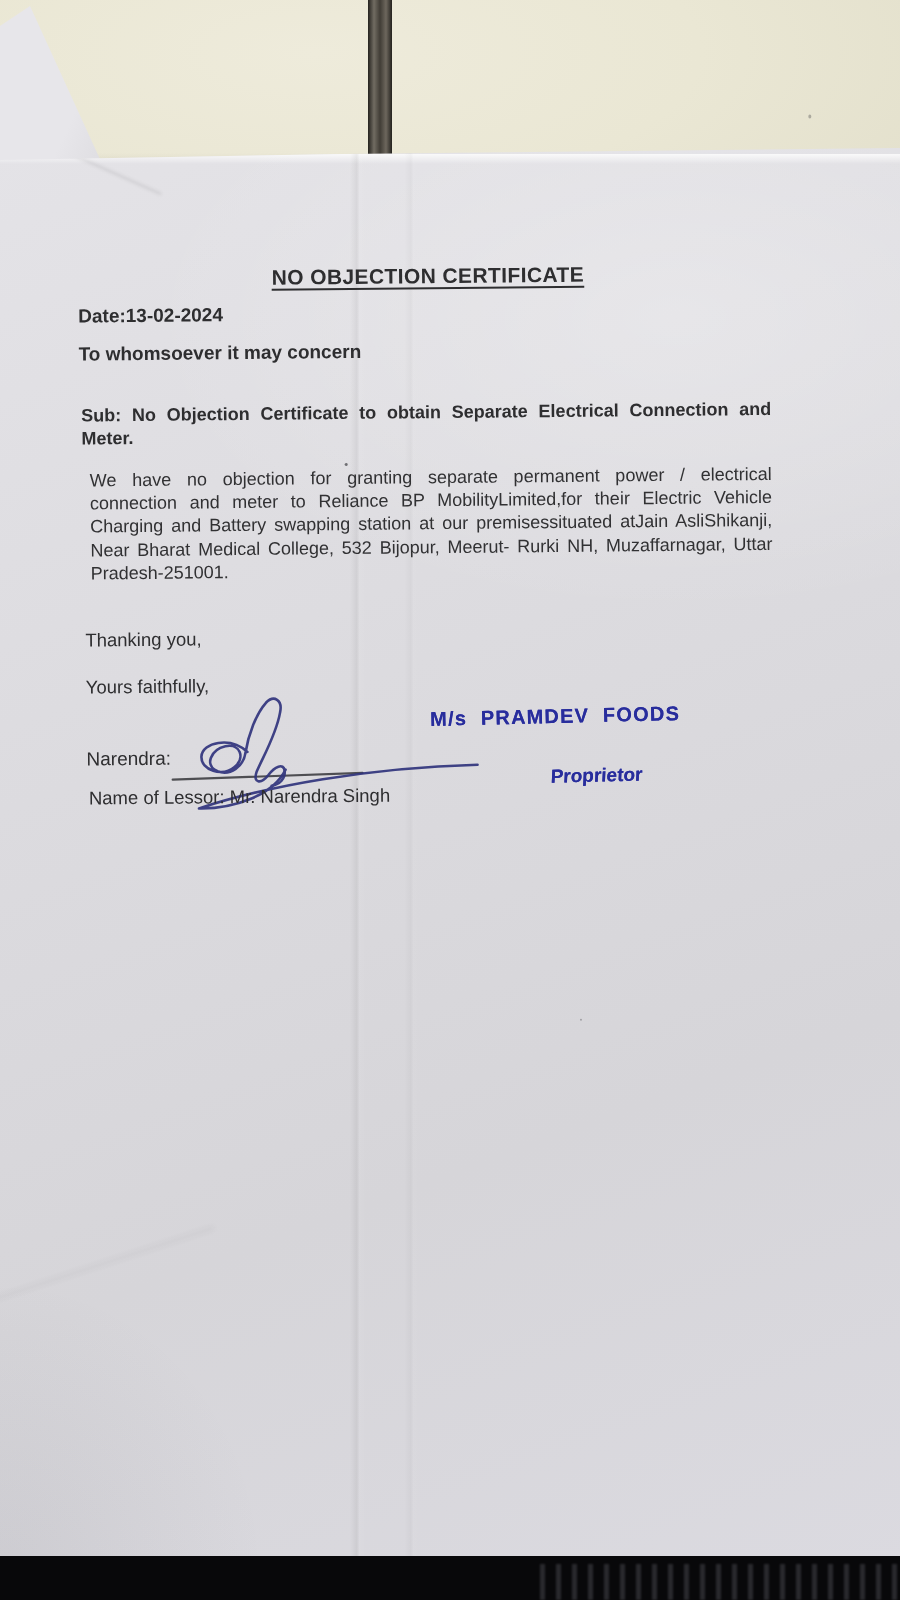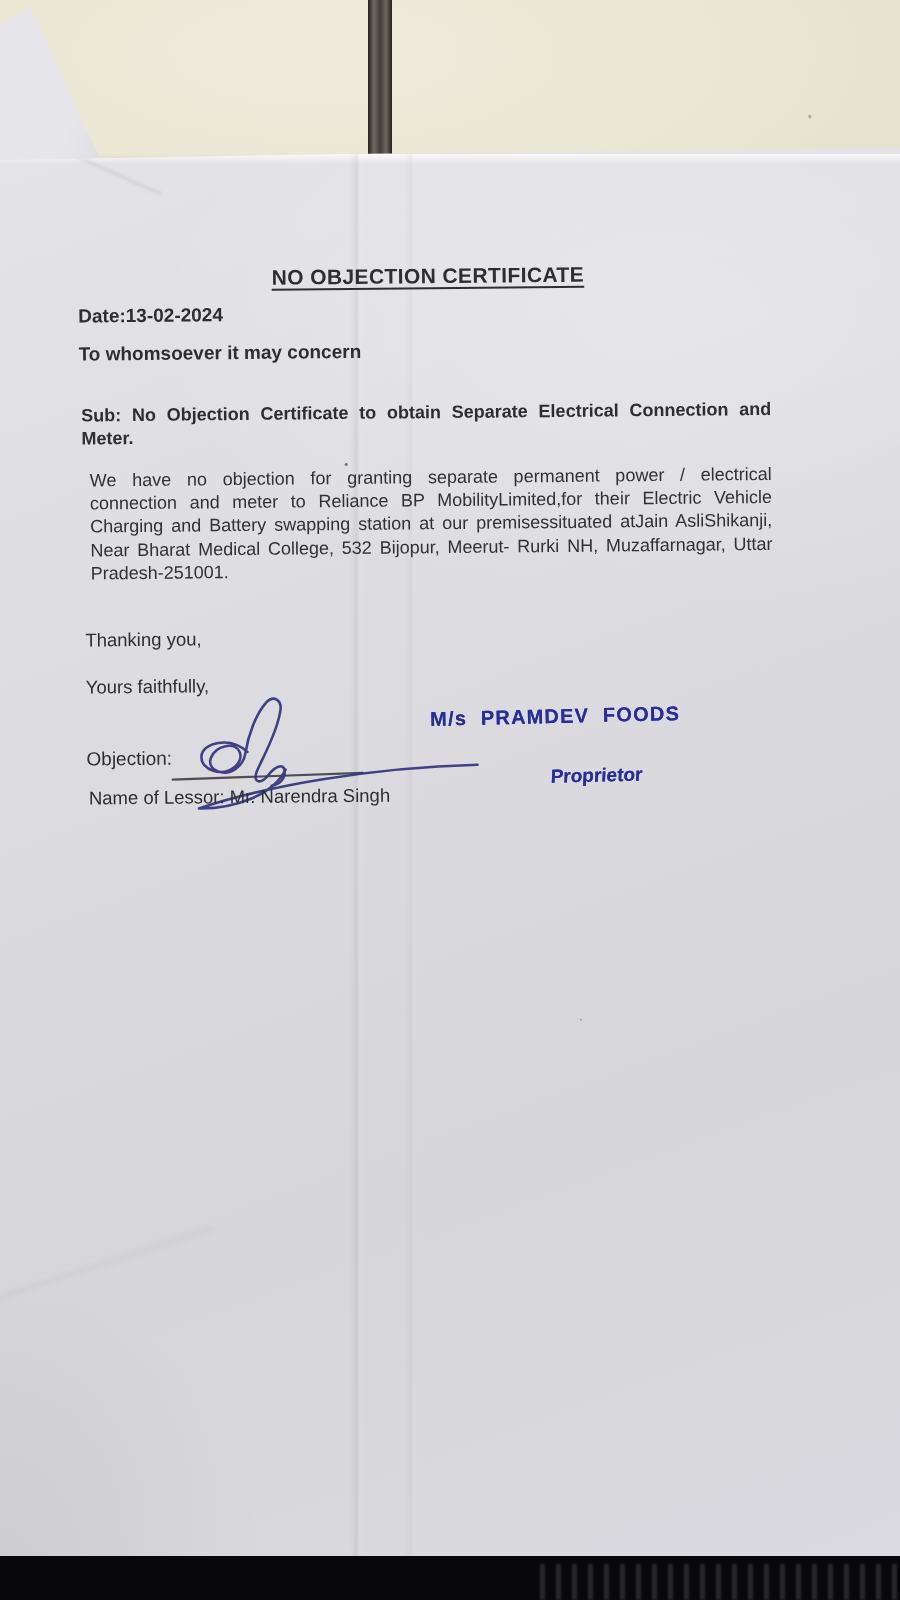--- a/index.html
+++ b/index.html
@@ -111,21 +111,21 @@
         <div class="jline">connection and meter to Reliance BP MobilityLimited,for their Electric Vehicle</div>
         <div class="jline">Charging and Battery swapping station at our premisessituated atJain AsliShikanji,</div>
         <div class="jline">Near Bharat Medical College, 532 Bijopur, Meerut- Rurki NH, Muzaffarnagar, Uttar</div>
         <div class="jline jlast">Pradesh-251001.</div>
       </div>
 
     <div class="abs thanks">Thanking you,</div>
 
     <div class="abs faithfully">Yours faithfully,</div>
 
-    <div class="abs siglabel">Objection:</div>
+    <div class="abs siglabel">Narendra:</div>
 
     <svg class="abs sig-svg" width="380" height="130" viewBox="0 0 380 130">
       <line x1="20" y1="89" x2="210" y2="84" stroke="#4e4e52" stroke-width="2.2" stroke-linecap="round"></line>
       <g fill="none" stroke="#31357d" stroke-width="2.6" stroke-linecap="round" stroke-linejoin="round" opacity="0.92">
         <path d="M95,62 C78,46 50,52 49,66 C48,80 70,87 82,77 C93,68 88,53 73,56
                  C59,59 51,75 65,81 C78,86 91,76 93,63 C96,45 104,24 114,13
                  C122,5 131,10 128,23 C124,45 110,68 104,82 C100,93 108,95 116,85
                  C122,77 131,73 132,81 C133,89 127,95 119,96"></path>
         <path d="M133,80 C120,106 80,119 46,118 C115,96 215,79 325,77"></path>
       </g>

